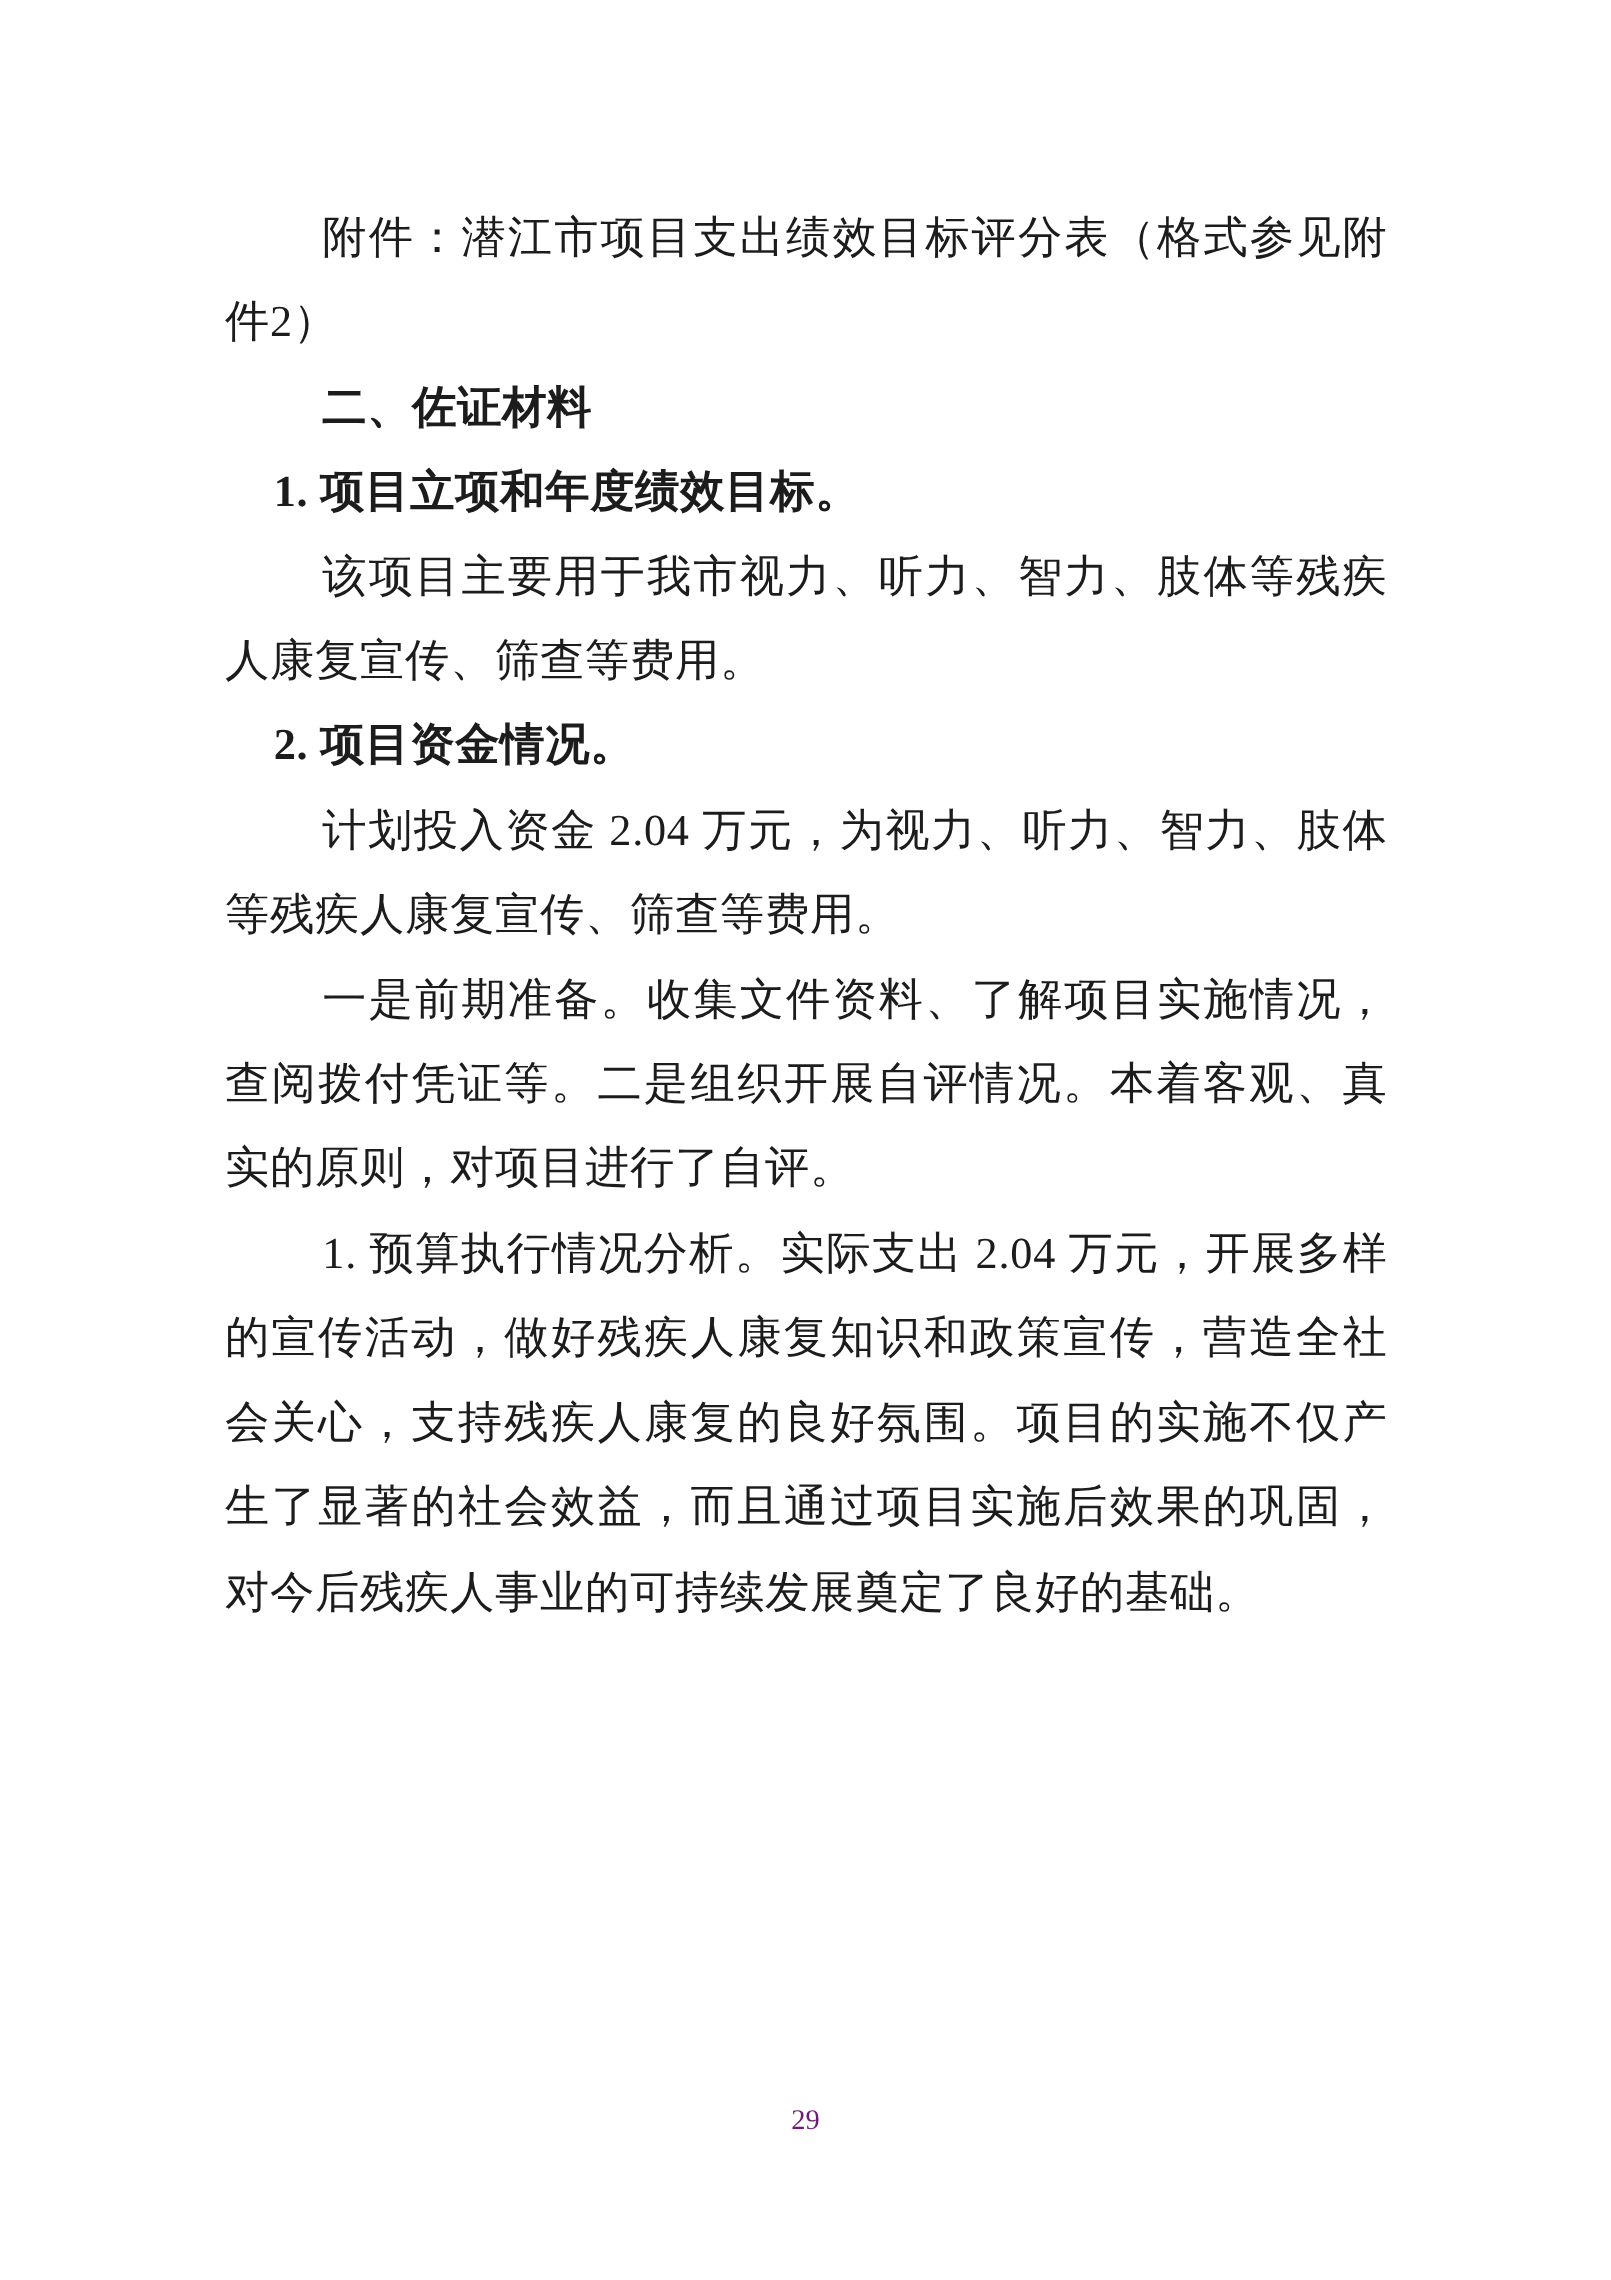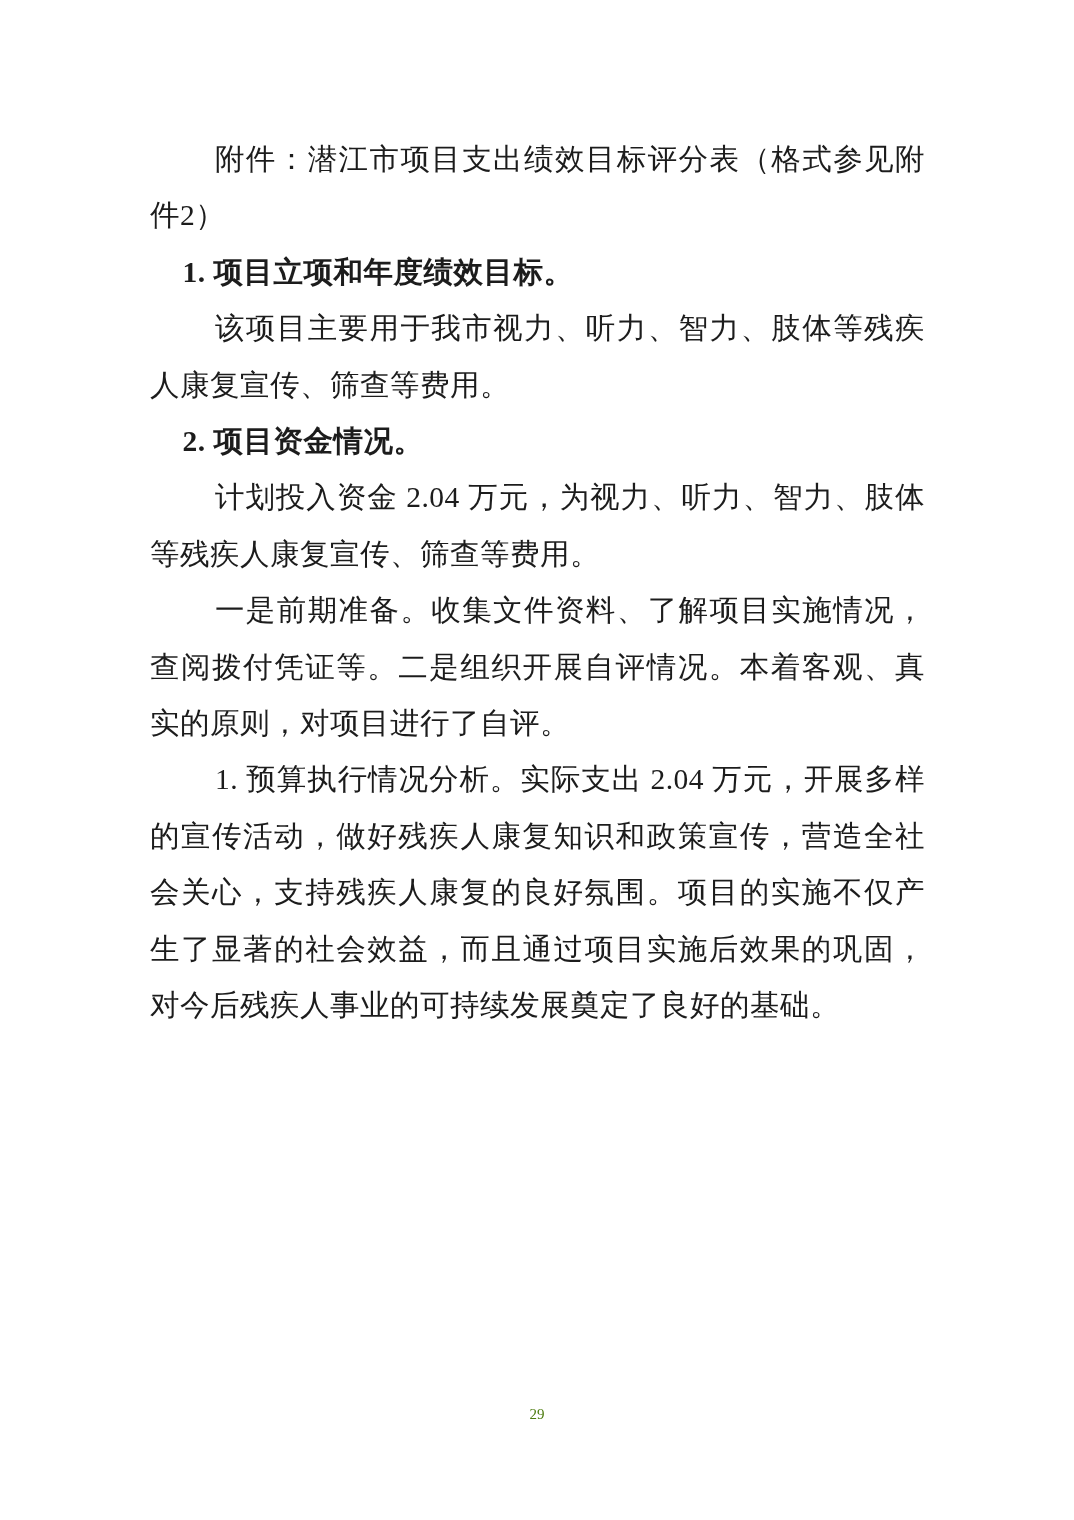--- a/index.html
+++ b/index.html
@@ -49,31 +49,32 @@
   .heading-num {
     text-indent: 1.1em;
     font-weight: 700;
   }
   .page-number {
     position: absolute;
     left: 0;
     top: 1399px;
     width: 100%;
     text-align: center;
-    font-size: 15px;
+    font-size: 19px;
     line-height: 30px;
-    color: #4d7c0f;
+    color: #701a75;
   }
 </style>
 </head>
 <body>
 
 <div class="page">
   <div class="content">
     <p class="para-body">附件：潜江市项目支出绩效目标评分表（格式参见附件2）</p>
+    <p class="heading-hei">二、佐证材料</p>
     <p class="heading-num">1. 项目立项和年度绩效目标。</p>
     <p class="para-body">该项目主要用于我市视力、听力、智力、肢体等残疾人康复宣传、筛查等费用。</p>
     <p class="heading-num">2. 项目资金情况。</p>
     <p class="para-body">计划投入资金 2.04 万元，为视力、听力、智力、肢体等残疾人康复宣传、筛查等费用。</p>
     <p class="para-body">一是前期准备。收集文件资料、了解项目实施情况，查阅拨付凭证等。二是组织开展自评情况。本着客观、真实的原则，对项目进行了自评。</p>
     <p class="para-body">1. 预算执行情况分析。实际支出 2.04 万元，开展多样的宣传活动，做好残疾人康复知识和政策宣传，营造全社会关心，支持残疾人康复的良好氛围。项目的实施不仅产生了显著的社会效益，而且通过项目实施后效果的巩固，对今后残疾人事业的可持续发展奠定了良好的基础。</p>
   </div>
   <div class="page-number">29</div>
 </div>
 

